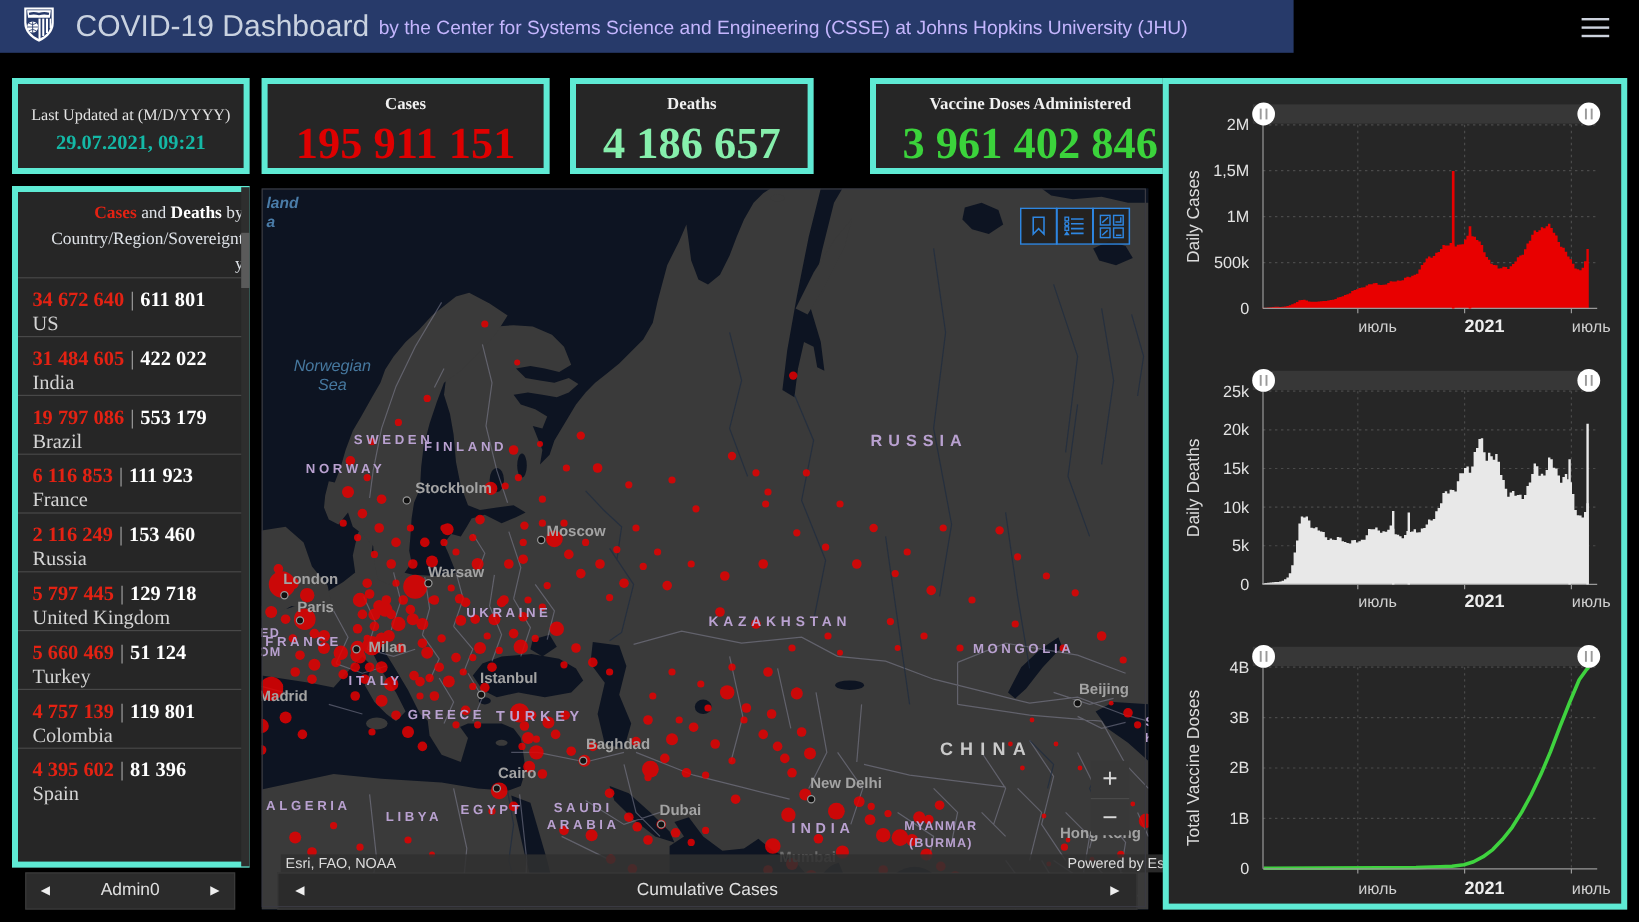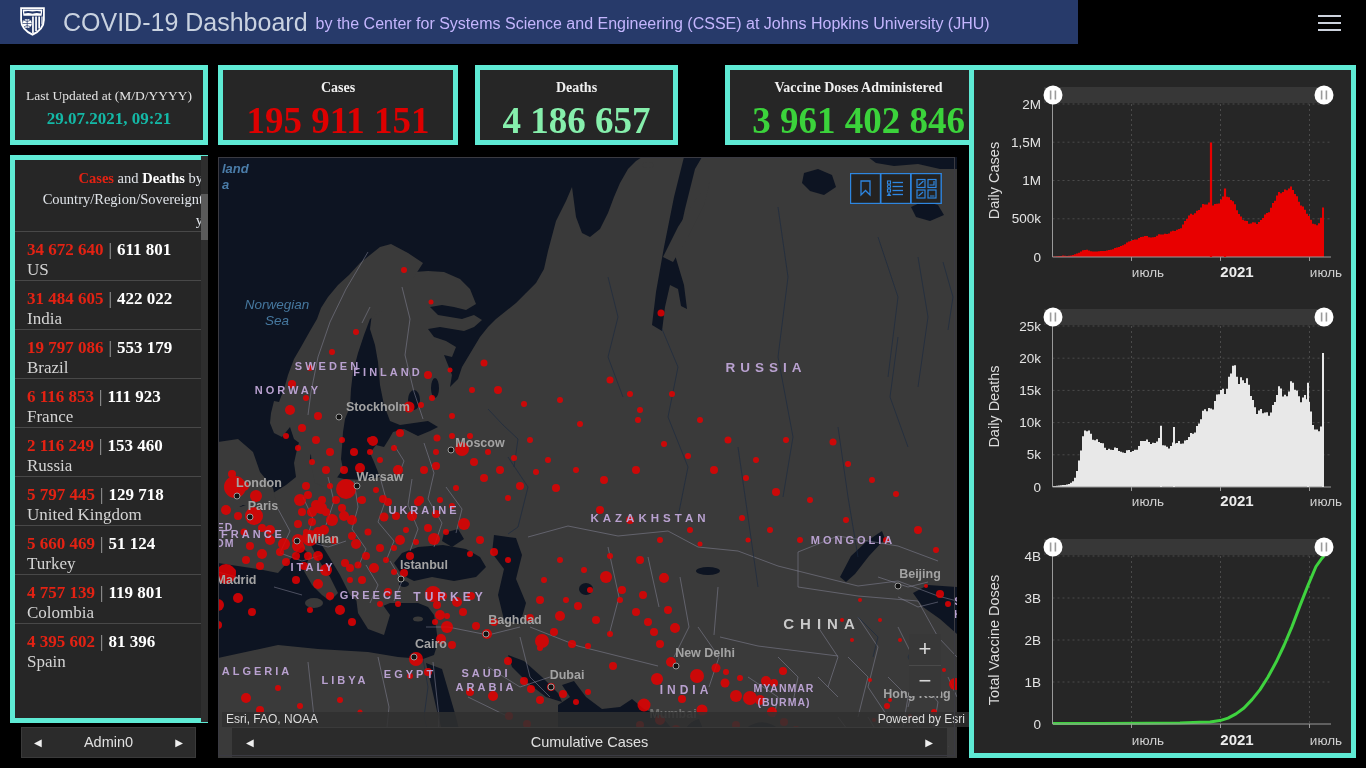--- a/index.html
+++ b/index.html
@@ -31,21 +31,21 @@
 .lrow .white { color:#fff; }
 .lrow .lcountry { font-size:17px; color:#d4d4d4; font-weight:normal; margin-top:0px; }
 #scrolltrack { position:absolute; left:201px; top:156px; width:7px; height:566px; background:#2e2e2e; }
 #scrollthumb { position:absolute; left:201px; top:194px; width:7px; height:46px; background:#5a5a5a; }
 .bottombar { position:absolute; top:727px; height:31px; background:#2b2b2b; border:1px solid #3a3a3a;
   color:#e0e0e0; font-size:14.5px; text-align:center; line-height:29px; }
 .bottombar .arr { position:absolute; top:0; font-size:10px; color:#efefef; }
 #admin0 { left:21px; width:175px; }
 #cumul { left:231px; width:717px; }
 #mapbox { position:absolute; left:218px; top:157px; width:739px; height:601px; background:#0d1422; }
-#attrib { position:absolute; left:222px; top:712px; width:747px; height:15px; background:rgba(48,48,48,0.85);
+#attrib { position:absolute; left:234px; top:712px; width:747px; height:15px; background:rgba(48,48,48,0.85);
   color:#dcdcdc; font-size:12px; line-height:15px; padding:0 4px; }
 #attrib .r { float:right; }
 #zoomctl { position:absolute; left:909px; top:634px; width:32px; height:62px; background:#383838;
   color:#d8d8d8; text-align:center; font-size:22px; }
 #zoomctl .zb { height:31px; line-height:29px; font-weight:normal; }
 #zoomctl .zb+.zb { border-top:1px solid #4a4a4a; }
 #mapborder { position:absolute; left:218px; top:157px; width:737px; height:599px; border:1px solid #3a3a42; z-index:5; }
 #chartpanel { left:969px; top:65px; width:387px; height:693px; }
 </style></head>
 <body>

